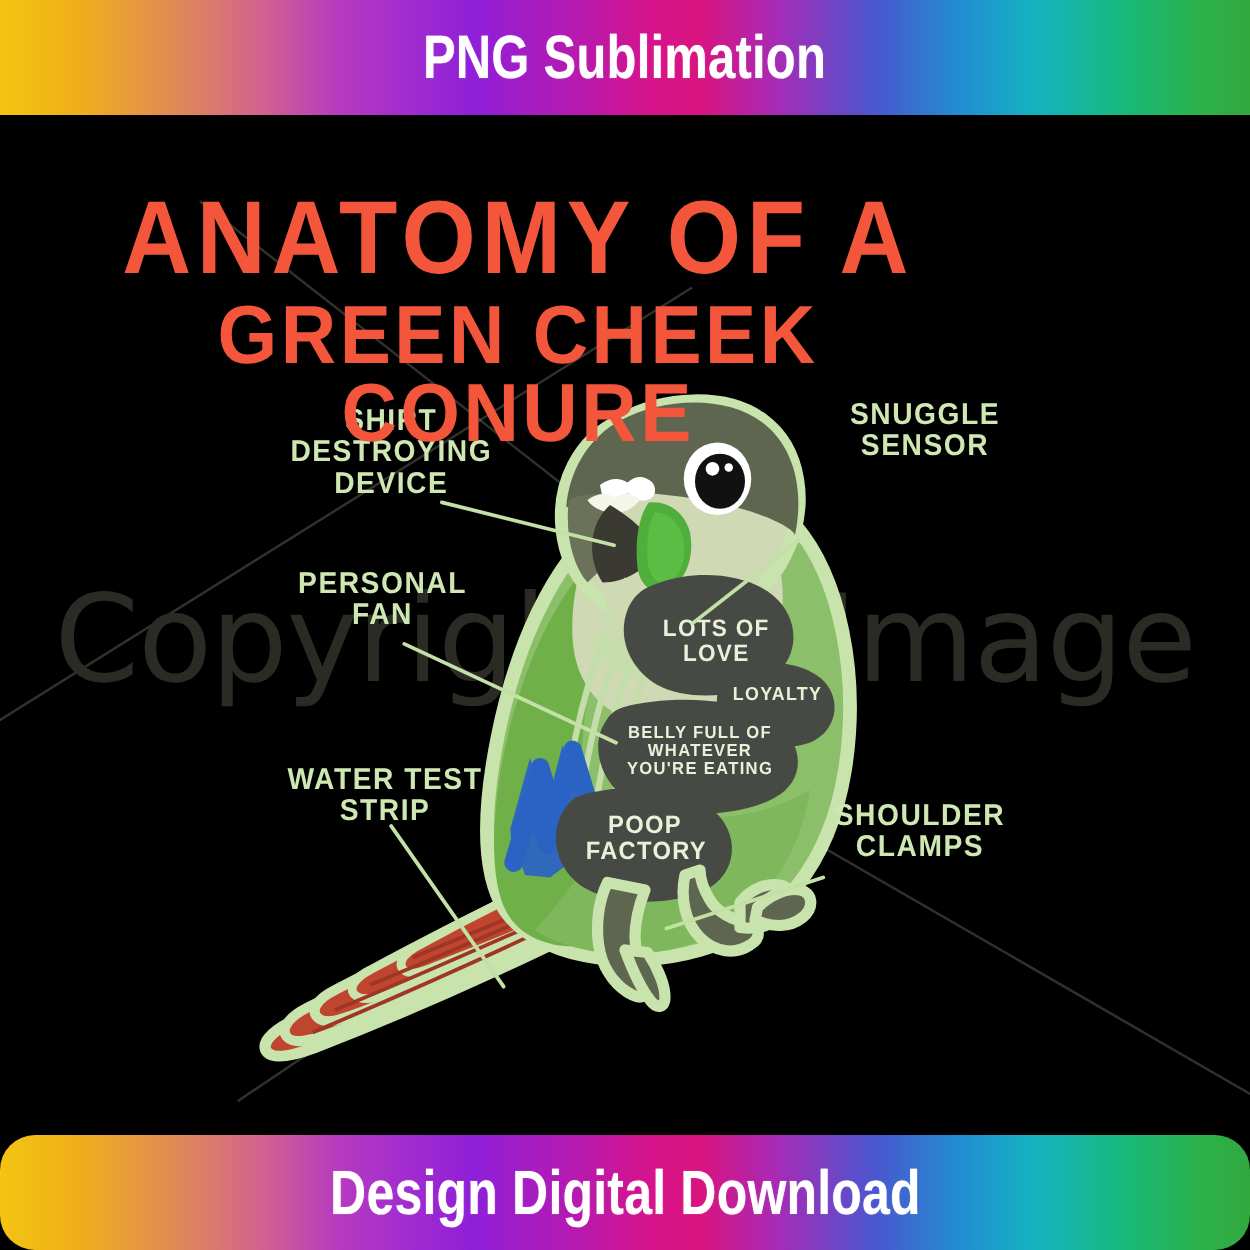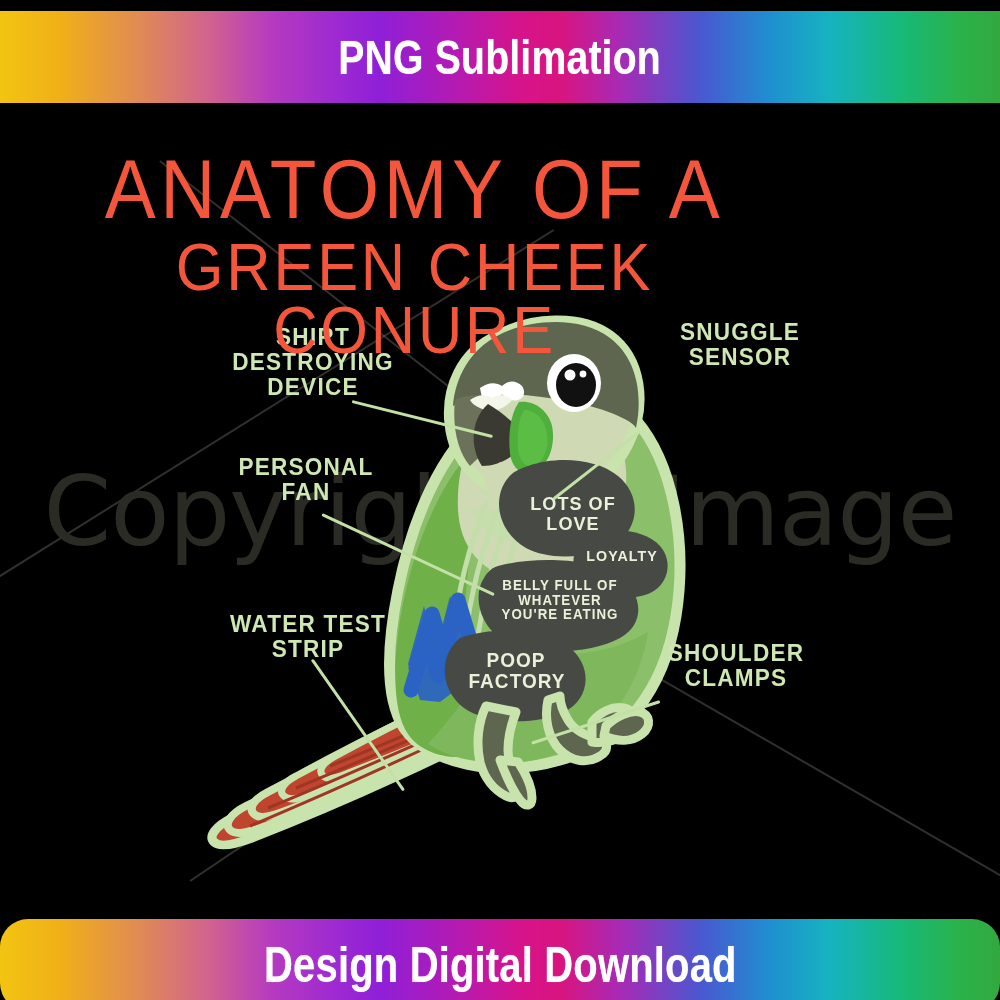--- a/index.html
+++ b/index.html
@@ -12,35 +12,34 @@
 
   
   .banner{
     position:absolute;left:0;width:1000px;height:92px;
     display:flex;align-items:center;justify-content:center;
     background:linear-gradient(90deg,
       #f3c412 0%, #f0b018 6%, #e08a55 14%, #d1628f 21%,
       #b63bbf 27%, #a02bd0 33%, #8f1fd8 38%, #b61ab0 46%,
       #d6138b 52%, #d9147f 56%, #a82ab5 62%, #4a57d0 70%,
       #1f8fd0 77%, #16b3c0 83%, #17b97a 90%, #2bb24a 96%, #33a83f 100%);
-    margin-top:11px;
   }
   #banner-top{top:0;}
   #banner-bottom{top:908px;border-radius:28px;}
   .banner-text{
     color:#ffffff;font-weight:bold;font-size:49px;letter-spacing:.2px;
     transform:scaleX(.80);transform-origin:center;white-space:nowrap;
     text-shadow:0 0 1px rgba(255,255,255,.5);
   }
   #banner-bottom .banner-text{font-size:50px;}
 
   
   #title-block{
     position:absolute;top:150px;left:0;width:829px;text-align:center;
-    color:#f4563c;font-weight:normal;line-height:.96;
+    color:#f4563c;font-weight:bold;line-height:.96;
   }
   #title-line1{font-size:83px;letter-spacing:5px;transform:scaleX(.92);
     transform-origin:center;display:block;}
   #title-line2{font-size:66px;letter-spacing:3px;transform:scaleX(.93);
     transform-origin:center;display:block;margin-top:6px;}
 
   
   .callout{
     position:absolute;color:#cfe8b3;font-weight:bold;line-height:1.04;
     font-size:24px;letter-spacing:1.3px;transform:scaleX(.94);

